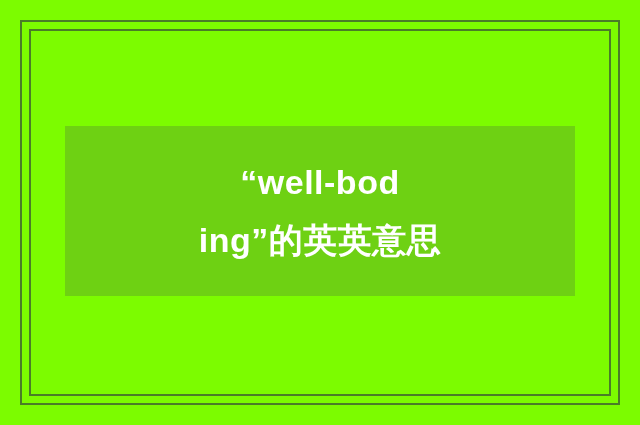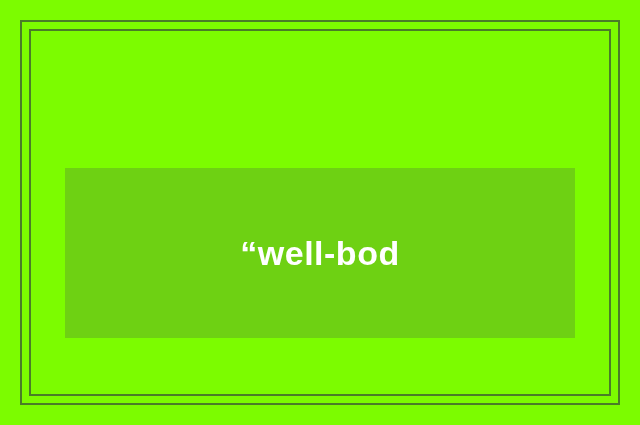--- a/index.html
+++ b/index.html
@@ -53,21 +53,20 @@
     left: 65px;
     top: 126px;
     width: 510px;
     height: 170px;
     background: #6ed113;
     box-sizing: border-box;
     display: flex;
     flex-direction: column;
     align-items: center;
     justify-content: center;
-    margin-top: 42px;
   }
 
   .headline {
     margin: 0;
     color: #ffffff;
     font-weight: bold;
     font-size: 34px;
     line-height: 58px;
     text-align: center;
     letter-spacing: 0.5px;
@@ -82,16 +81,17 @@
 <body>
 
 <div class="poster">
 
   <div class="frame-outer"></div>
   <div class="frame-inner"></div>
 
   <div class="content-box">
     <div class="headline">
       <span class="headline-line">“well-bod</span>
+      <span class="headline-line">ing”的英英意思</span>
     </div>
   </div>
 
 </div>
 
 </body></html>

